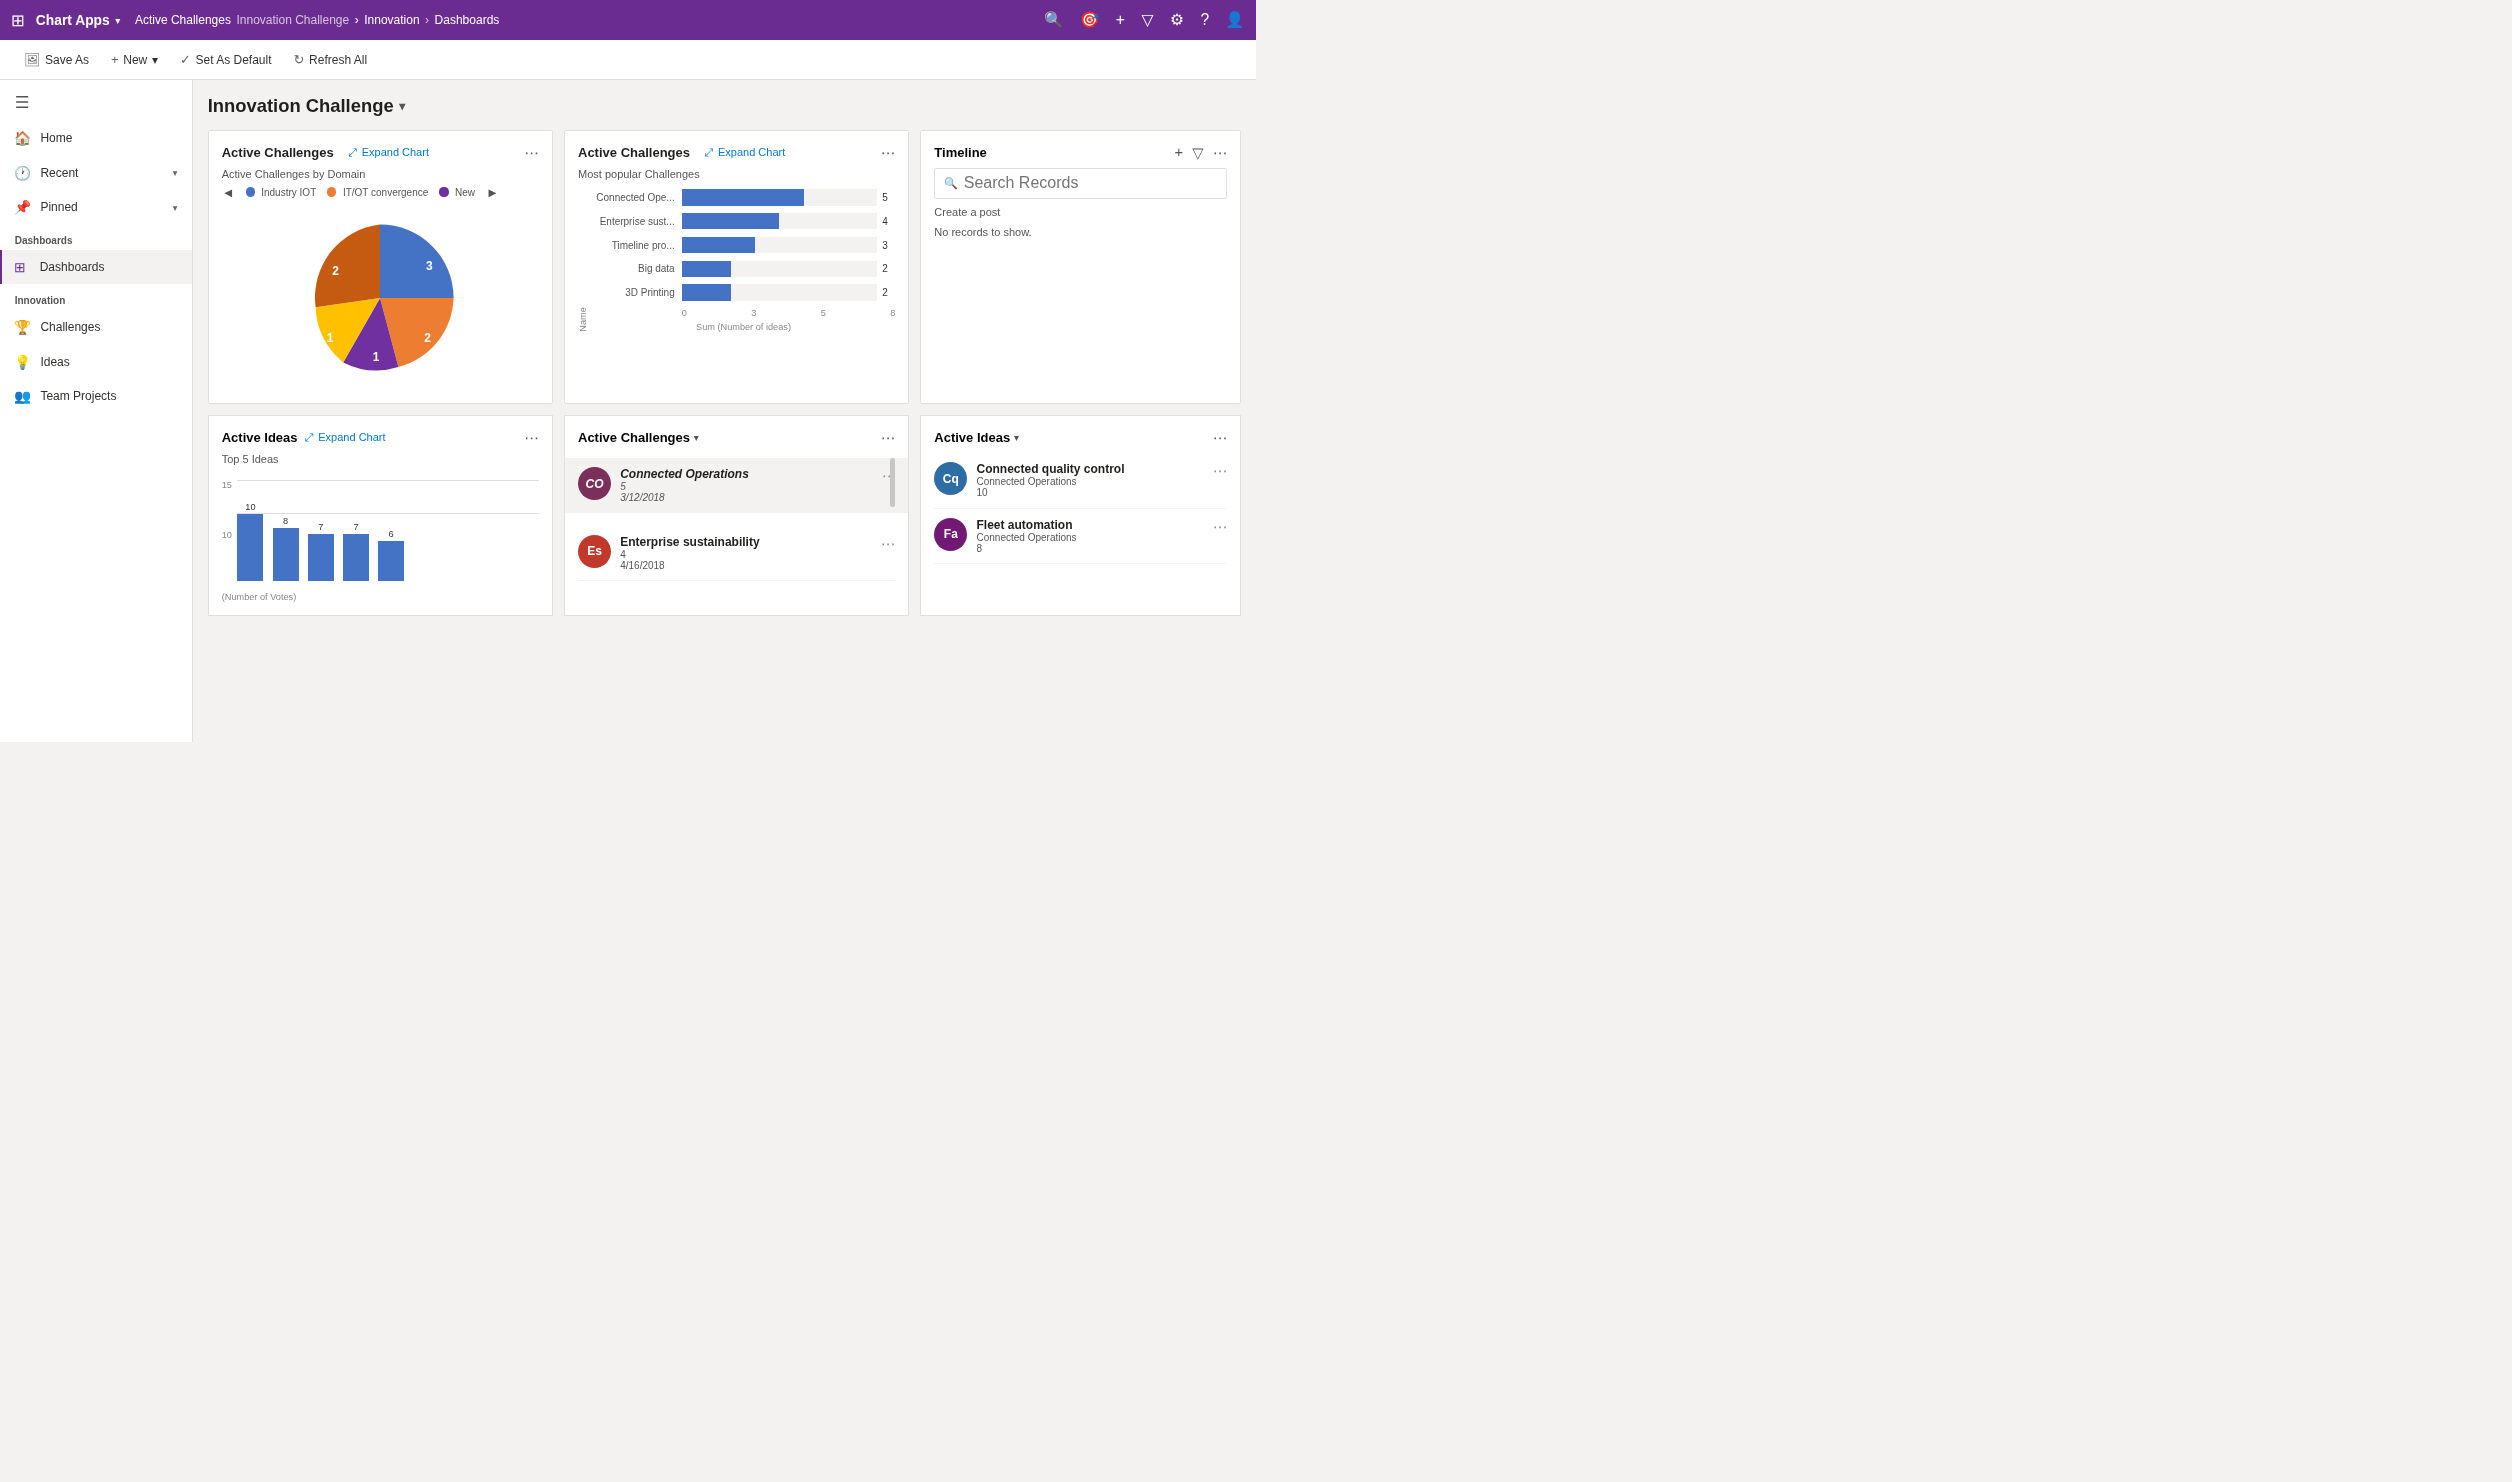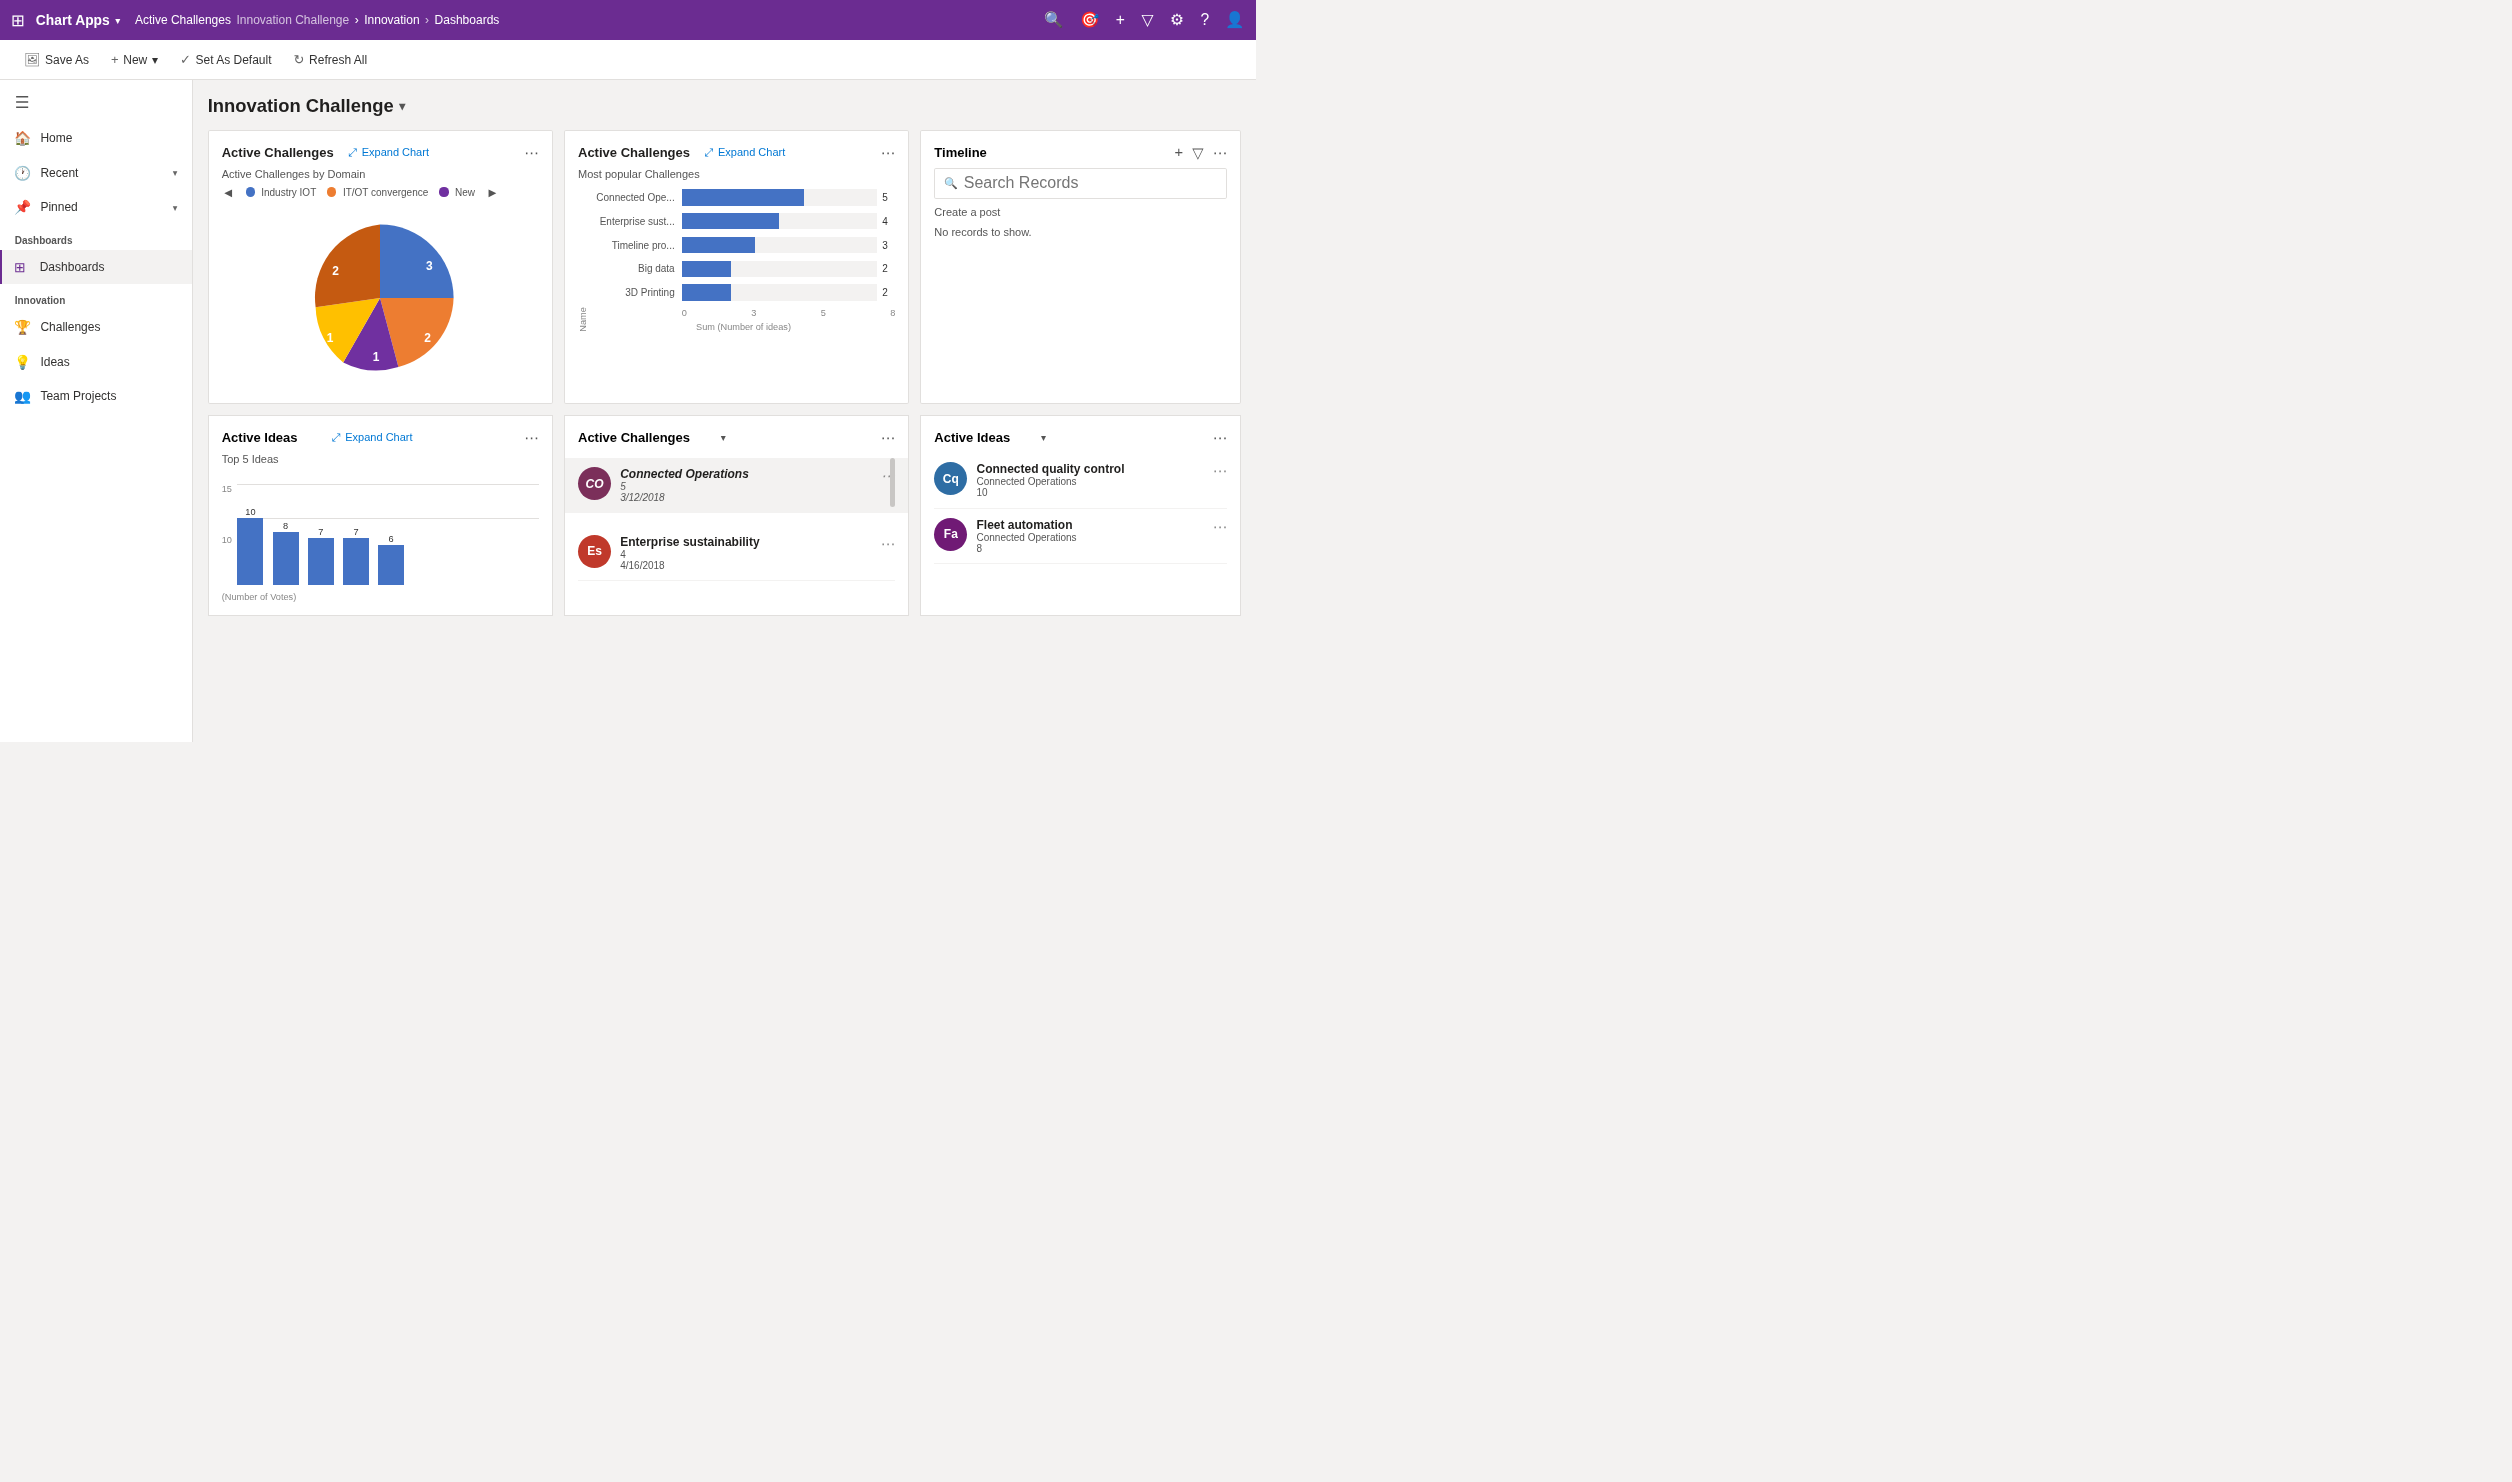--- a/index.html
+++ b/index.html
@@ -146,21 +146,21 @@
     .timeline-empty { font-size: 11px; color: #555; margin-top: 3.7px; }
 
     
     .bottom-row {
       display: grid;
       grid-template-columns: 1fr 1fr 321px;
       gap: 11px;
       margin-top: 11px;
     }
     .list-card { padding: 13px; background: white; border: 0.9px solid #e1dfdd; min-height: 165px; }
-    .list-card-header { display: flex; align-items: center; margin-bottom: 7.3px; gap: 27px; }
+    .list-card-header { display: flex; align-items: center; margin-bottom: 7.3px; }
     .list-card-title { font-size: 13px; font-weight: 700; }
     .list-item {
       display: flex; align-items: flex-start; gap: 9.2px;
       padding: 9.2px 0; border-bottom: 0.9px solid #f3f2f1;
     }
     .list-item.selected { background: #f3f2f1; margin: 12px -13px; padding: 9.2px 13px; font-style: italic; }
     .avatar {
       width: 33px; height: 33px; border-radius: 50%;
       display: flex; align-items: center; justify-content: center;
       font-size: 12px; font-weight: 600; color: white; flex-shrink: 0;
@@ -401,21 +401,21 @@
       <div class="list-card">
         <div class="list-card-header">
           <span class="list-card-title">Active Ideas</span>
           <span class="card-expand" style="margin-left:7.3px;">
             <span>⤢</span>
             <span>Expand Chart</span>
           </span>
           <span class="card-menu">⋯</span>
         </div>
         <div class="chart-subtitle">Top 5 Ideas</div>
-        <div style="display:flex;align-items:center;padding:9.2px 0 0 0;height:119px;">
+        <div style="display:flex;align-items:flex-start;padding:9.2px 0 0 0;height:119px;">
           <div style="display:flex;flex-direction:column;justify-content:space-between;height:101px;margin-right:5.5px;font-size:9.2px;color:#888;text-align:right;">
             <span>15</span>
             <span>10</span>
             <span> </span>
           </div>
           <div style="display:flex;align-items:flex-end;gap:9.2px;height:101px;flex:1;position:relative;">
             <div style="position:absolute;top:0;left:0;right:0;border-top:0.9px solid #e1dfdd;"></div>
             <div style="position:absolute;top:33%;left:0;right:0;border-top:0.9px solid #e1dfdd;"></div>
             <div class="vbar-col">
               <span style="font-size:9.2px;color:#333;">10</span>

